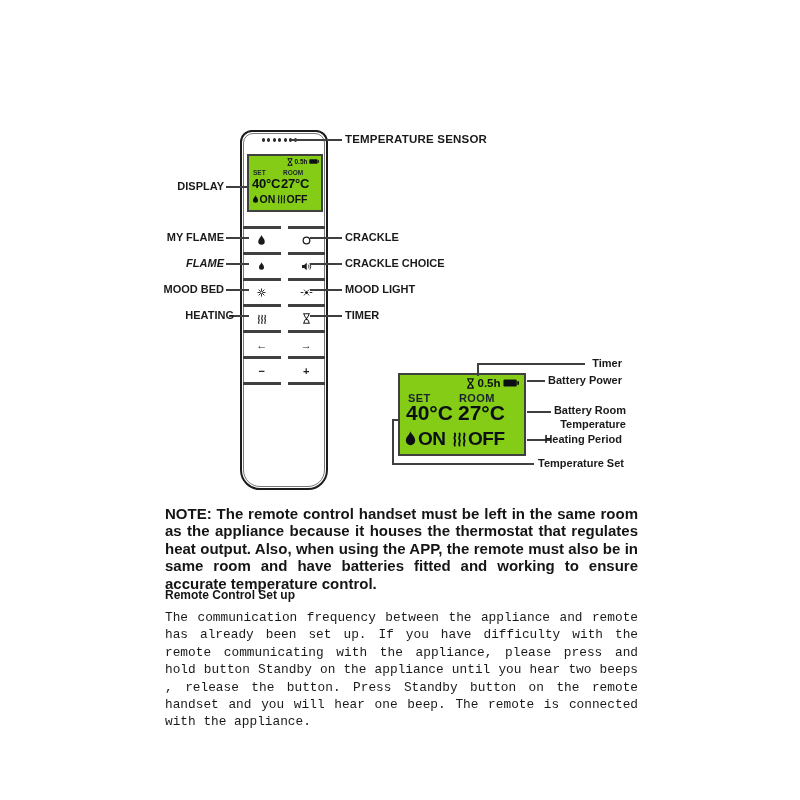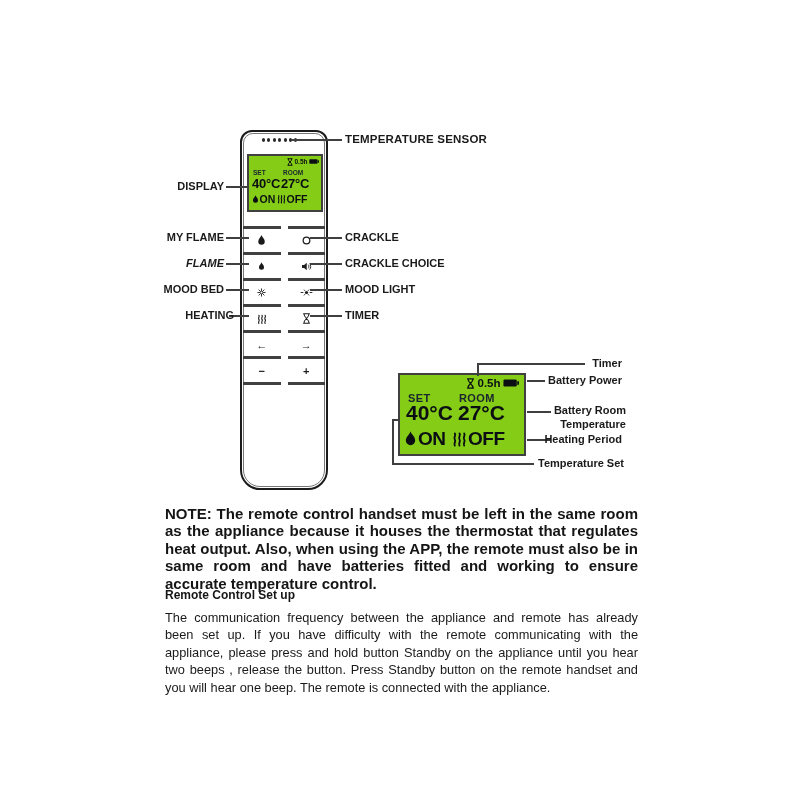--- a/index.html
+++ b/index.html
@@ -85,21 +85,21 @@
   .slg-t1{left:6px;} .slg-t2{left:58px;}
   .slg-state{position:absolute;top:53px;display:flex;align-items:center;gap:1px;
     font-size:19px;font-weight:bold;color:#0b0f14;letter-spacing:-0.5px;}
   .slg-on{left:4px;} .slg-off{left:52px;}
 
   
   .note{position:absolute;left:165px;top:505px;width:473px;font-size:15px;font-weight:bold;
     line-height:17.4px;text-align:justify;color:#151515;}
   .setup-h{position:absolute;left:165px;top:588px;font-size:12px;font-weight:bold;color:#151515;}
   .setup-b{position:absolute;left:165px;top:609px;width:473px;font-size:12.8px;
-    line-height:17.4px;text-align:justify;color:#1a1a1a;}
+    line-height:17.4px;text-align:justify;color:#1a1a1a;font-family:Liberation Mono, monospace;}
 
   svg{display:block;}
 </style>
 </head>
 <body>
 
 <div id="canvas">
 
   <div class="remote">
     <div class="remote-inner"></div>

